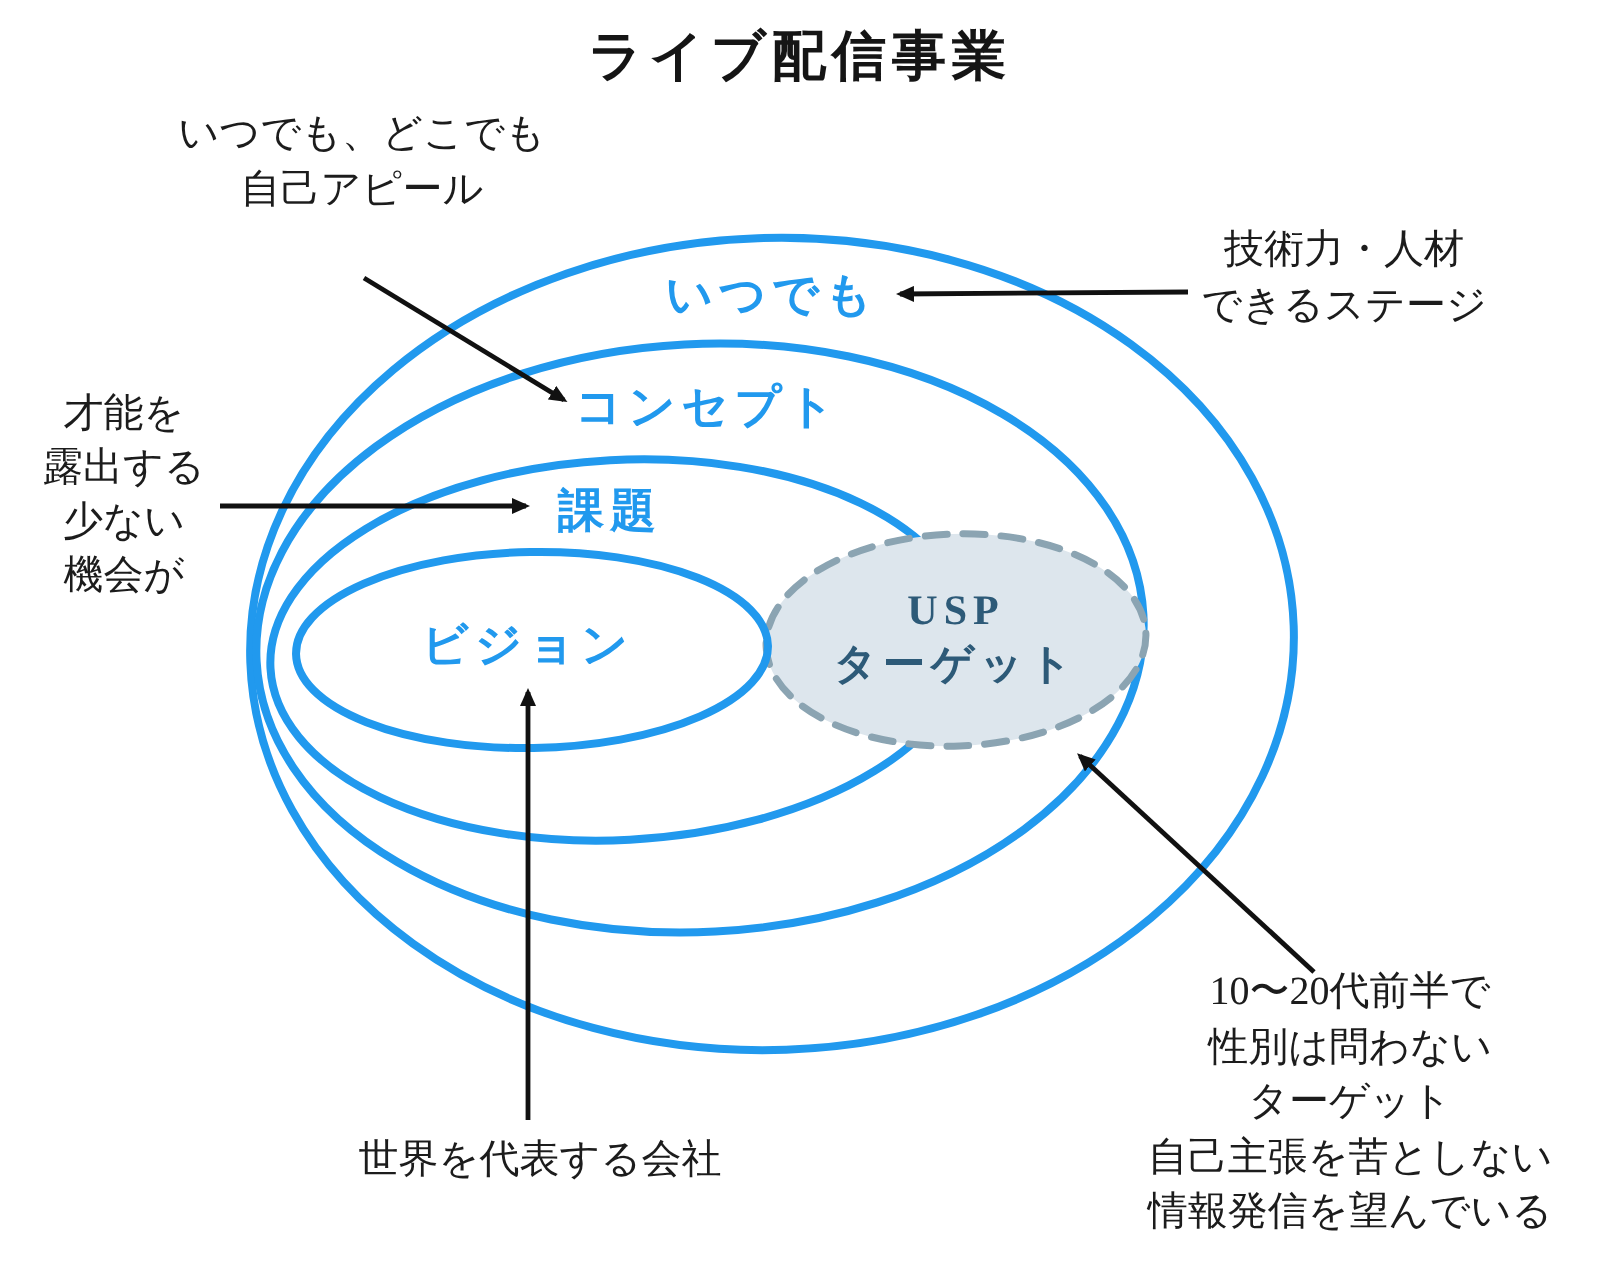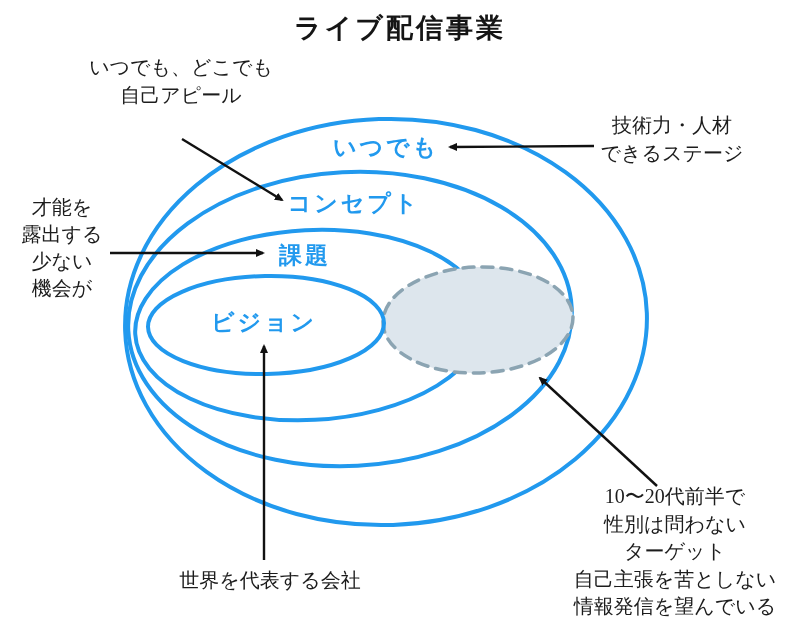--- a/index.html
+++ b/index.html
@@ -64,20 +64,24 @@
     <line x1="657" y1="486" x2="540" y2="378" stroke="#111111" stroke-width="2.4" marker-end="url(#arrowhead)"></line>
   </svg>
 
   <div class="txt title">ライブ配信事業</div>
 
   <div class="txt layer-label label-asset">いつでも</div>
   <div class="txt layer-label label-concept">コンセプト</div>
   <div class="txt layer-label label-kadai">課題</div>
   <div class="txt layer-label label-vision">ビジョン</div>
 
+  <div class="txt usp-label">
+    <span>USP</span>
+    <span>ターゲット</span>
+  </div>
 
   <div class="txt ann ann-stage">
     <span>いつでも、どこでも</span>
     <span>自己アピール</span>
   </div>
 
   <div class="txt ann ann-tech">
     <span>技術力・人材</span>
     <span>できるステージ</span>
   </div>

